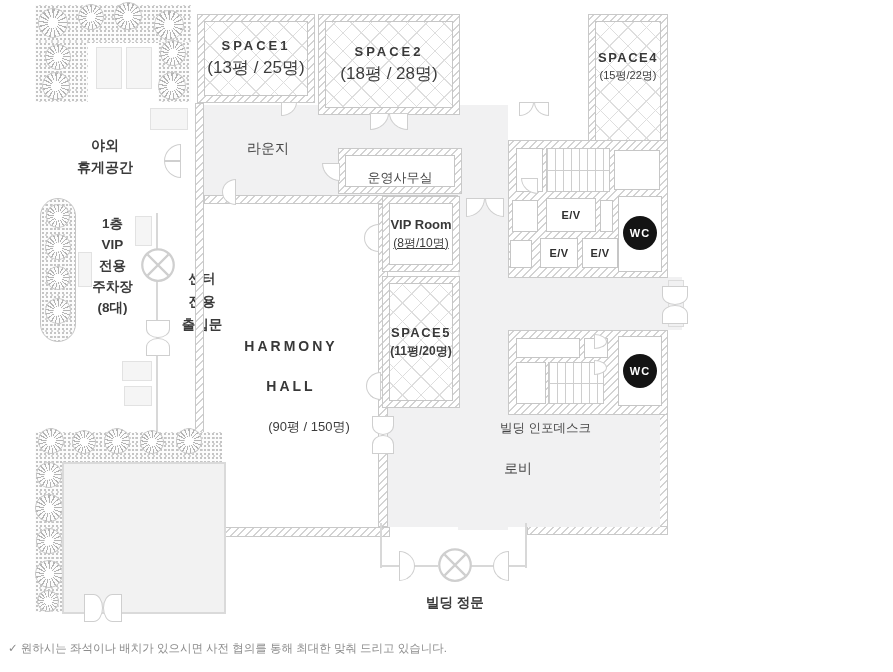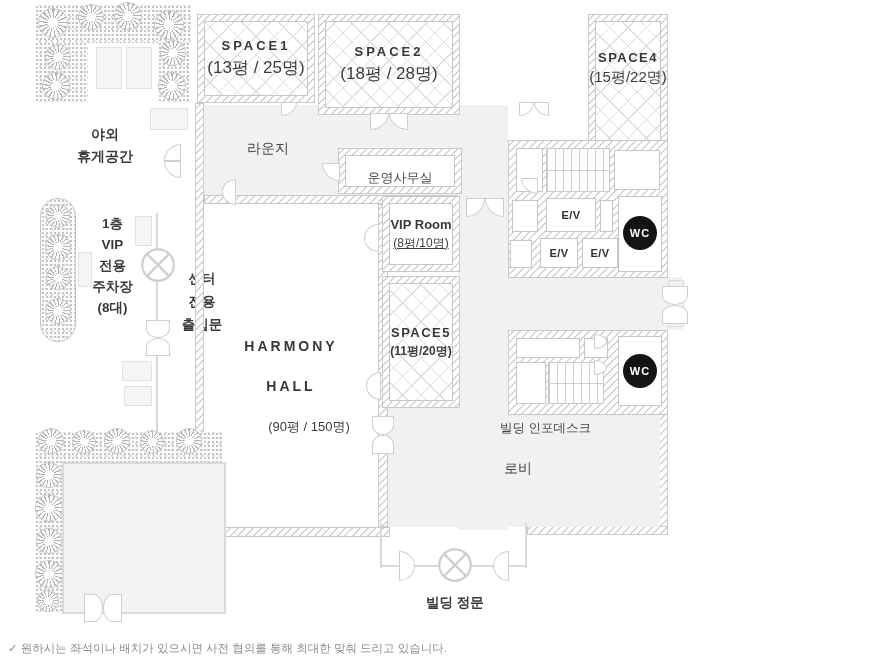--- a/index.html
+++ b/index.html
@@ -63,21 +63,21 @@
   <div class="tree" style="left:78px;top:4px;width:26px;height:26px;"></div>
   <div class="tree" style="left:114px;top:2px;width:28px;height:28px;"></div>
   <div class="tree" style="left:154px;top:10px;width:30px;height:30px;"></div>
   <div class="tree" style="left:45px;top:44px;width:26px;height:26px;"></div>
   <div class="tree" style="left:42px;top:72px;width:28px;height:28px;"></div>
   <div class="tree" style="left:160px;top:40px;width:26px;height:26px;"></div>
   <div class="tree" style="left:158px;top:72px;width:28px;height:28px;"></div>
   <div class="bench" style="left:96px;top:47px;width:26px;height:42px;"></div>
   <div class="bench" style="left:126px;top:47px;width:26px;height:42px;"></div>
   <div class="bench" style="left:150px;top:108px;width:38px;height:22px;"></div>
-  <div class="klabel b center" style="left:55px;top:123px;width:100px;line-height:22px;"><span>야외</span><br><span>휴게공간</span></div>
+  <div class="klabel b center" style="left:55px;top:134px;width:100px;line-height:22px;"><span>야외</span><br><span>휴게공간</span></div>
 
   <div class="garden abs" style="left:40px;top:198px;width:36px;height:144px;border:1px solid #c5c5c5;border-radius:18px;"></div>
   <div class="tree" style="left:46px;top:204px;width:24px;height:24px;"></div>
   <div class="tree" style="left:45px;top:234px;width:26px;height:26px;"></div>
   <div class="tree" style="left:46px;top:266px;width:24px;height:24px;"></div>
   <div class="tree" style="left:45px;top:298px;width:26px;height:26px;"></div>
   <div class="bench" style="left:78px;top:252px;width:14px;height:35px;"></div>
   <div class="klabel b center" style="left:75px;top:213px;width:75px;line-height:21px;font-size:13.5px;"><span>1층</span><br><span>VIP</span><br><span>전용</span><br><span>주차장</span><br><span>(8대)</span></div>
 
   <div class="line" style="left:156px;top:213px;width:2px;height:218px;"></div>
@@ -118,21 +118,21 @@
   </div>
   <div class="hroom" style="left:318px;top:14px;width:142px;height:101px;">
     <div class="inner cross">
         <span class="roomname">SPACE2</span>
         <span class="cap">(18평 / 28명)</span>
       </div>
   </div>
   <div class="hroom" style="left:588px;top:14px;width:80px;height:136px;">
     <div class="inner cross" style="justify-content:flex-start;padding-top:28px;">
         <span class="roomname" style="letter-spacing:1.5px;">SPACE4</span>
-        <span class="cap" style="font-size:15px;text-align:center;">(15평/22명)</span>
+        <span class="cap" style="font-size:11px;text-align:center;">(15평/22명)</span>
       </div>
   </div>
 
   <div class="hroom" style="left:338px;top:148px;width:124px;height:46px;">
     <div class="inner">
         <span class="klabel" style="position:static;font-size:13px;margin-top:13px;">운영사무실</span>
       </div>
   </div>
   <div class="hroom" style="left:382px;top:196px;width:78px;height:76px;">
     <div class="inner">

